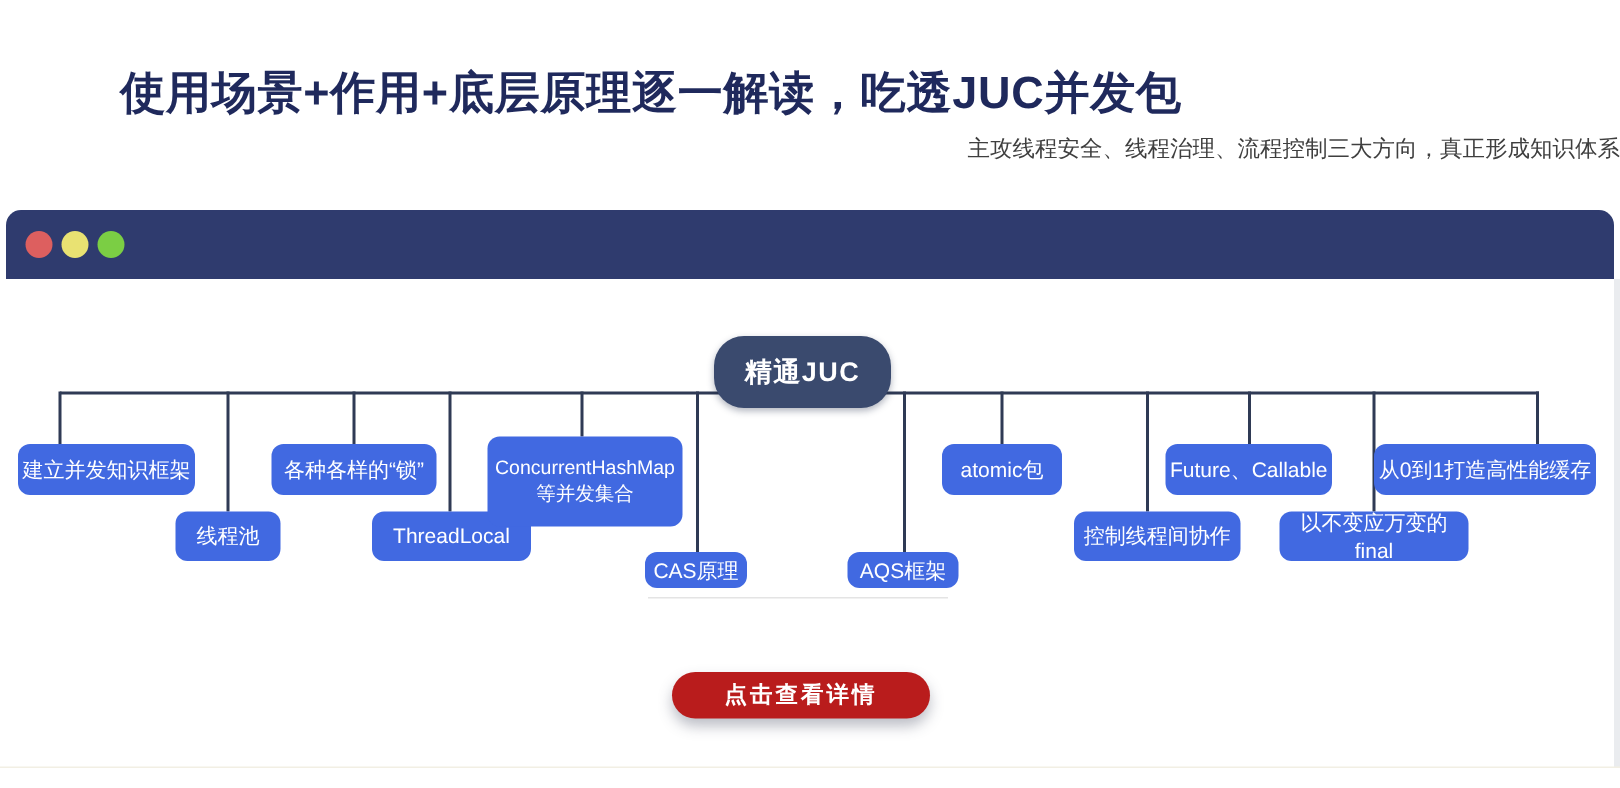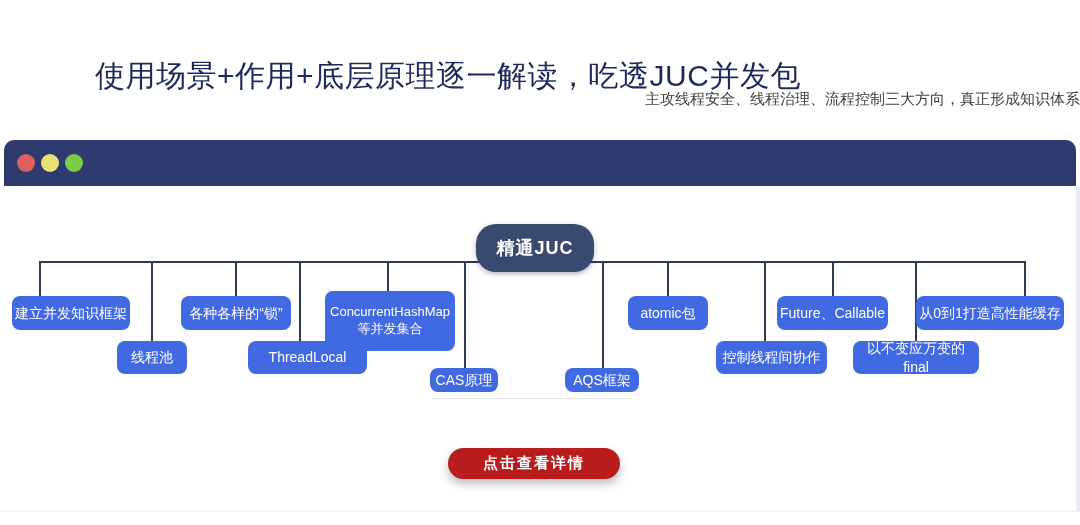--- a/index.html
+++ b/index.html
@@ -1,22 +1,22 @@
 <!DOCTYPE html>
 <html><head>
 <meta charset="utf-8">
 <style>
   html,body{margin:0;padding:0;background:#ffffff;}
   .page{
     position:relative;width:1080px;height:525px;overflow:hidden;
     font-family:"Liberation Sans","DejaVu Sans",sans-serif;background:#ffffff;
   }
   .title{
-    position:absolute;top:40px;left:0;width:864px;margin:16px;
-    text-align:center;font-size:30px;font-weight:400;color:#1f295c;letter-spacing:.5px;
+    position:absolute;top:40px;left:0;width:864px;margin:2px;
+    text-align:center;font-size:30px;font-weight:700;color:#1f295c;letter-spacing:.5px;
   }
   .subtitle{
     position:absolute;top:90px;left:0;width:1080px;
     text-align:right;font-size:15px;color:#3f3f3f;
   }
   .right-strip{
     position:absolute;left:1076px;top:186px;width:4px;height:326px;background:#eaecef;
   }
   .window-titlebar{
     position:absolute;left:4px;top:140px;width:1072px;height:46px;
@@ -82,21 +82,21 @@
   <div class="vline" style="left:832px;height:35px"></div>
   <div class="vline" style="left:915px;height:80px"></div>
   <div class="vline" style="left:1024px;height:35px"></div>
   <div class="faint-line"></div>
 
   <div class="root-node">精通JUC</div>
 
   <div class="node row-a" style="left:12px;width:118px">建立并发知识框架</div>
   <div class="node row-b" style="left:117px;width:70px">线程池</div>
   <div class="node row-a" style="left:181px;width:110px">各种各样的“锁”</div>
-  <div class="node row-b" style="left:248px;width:119px">ThreadLocal</div>
+  <div class="node row-b" style="left:248px;width:106px">ThreadLocal</div>
   <div class="node node-wide" style="left:325px;width:130px">ConcurrentHashMap等并发集合</div>
   <div class="node row-c" style="left:430px;width:68px">CAS原理</div>
   <div class="node row-c" style="left:565px;width:74px">AQS框架</div>
   <div class="node row-a" style="left:628px;width:80px">atomic包</div>
   <div class="node row-b" style="left:716px;width:111px">控制线程间协作</div>
   <div class="node row-a" style="left:777px;width:111px">Future、Callable</div>
   <div class="node row-b" style="left:853px;width:126px">以不变应万变的final</div>
   <div class="node row-a" style="left:916px;width:148px">从0到1打造高性能缓存</div>
 
   <button class="cta">点击查看详情</button>

